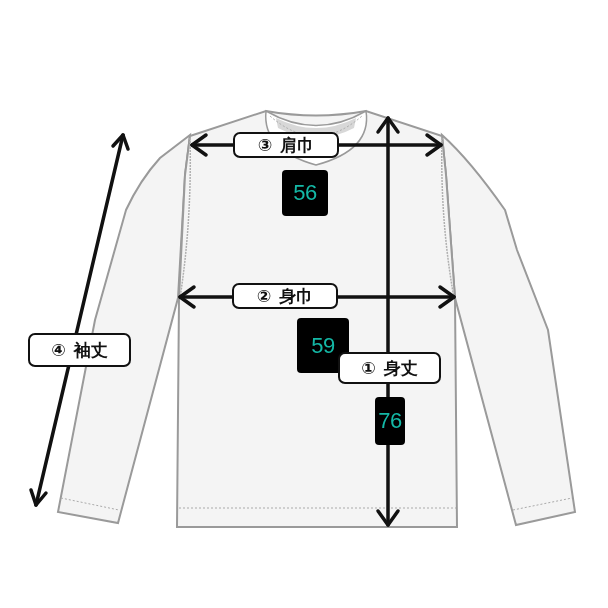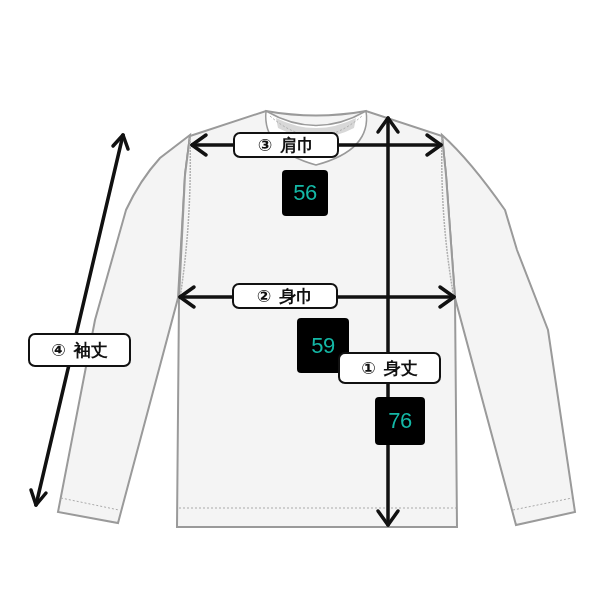--- a/index.html
+++ b/index.html
@@ -79,19 +79,19 @@
   <div class="label" style="left:232px; top:283px; width:106px;">
     <span class="num">②</span>
     <span>身巾</span>
   </div>
   <div class="value" style="left:277px; top:318px; width:52px; height:55px;margin-left:20px;">59</div>
 
   <div class="label" style="left:338px; top:352px; width:103px; height:32px;">
     <span class="num">①</span>
     <span>身丈</span>
   </div>
-  <div class="value" style="left:375px; top:397px; width:50px; height:48px;">76</div>
+  <div class="value" style="left:375px; top:397px; width:30px; height:48px;">76</div>
 
   <div class="label" style="left:28px; top:333px; width:103px; height:34px;">
     <span class="num">④</span>
     <span>袖丈</span>
   </div>
 </div>
 
 </body></html>

